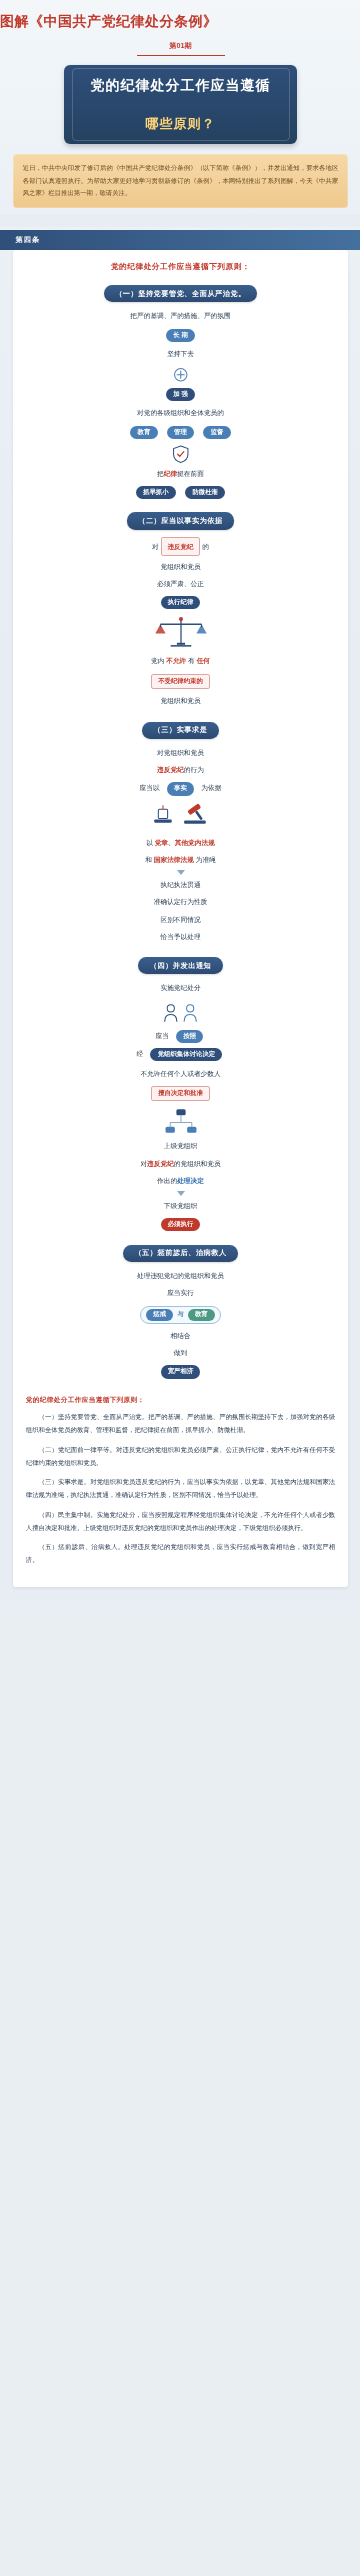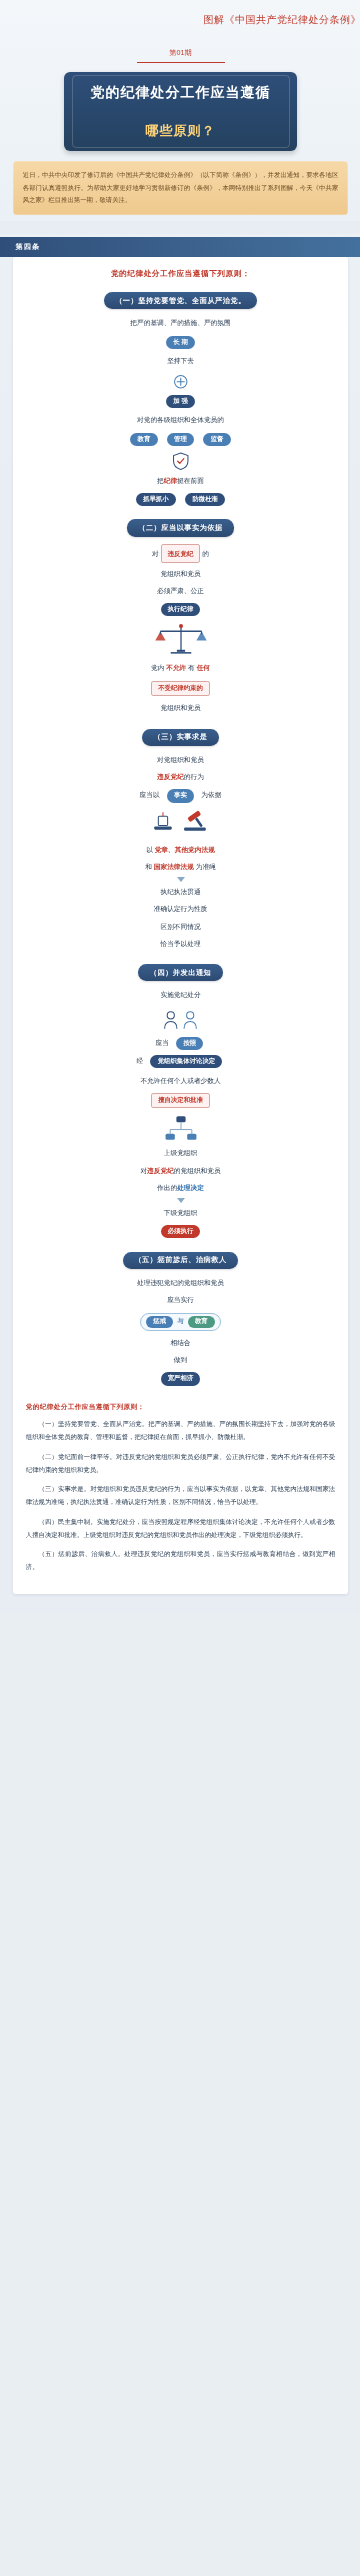--- a/index.html
+++ b/index.html
@@ -17,32 +17,32 @@
     overflow:hidden;
   }
 
   
   .header{
     position:relative;
     padding:13.4px 0 5.2px 0;
     background:linear-gradient(180deg,#f3f7fa 0%,#eaf0f5 100%);
   }
   .hdr-line{
-    text-align:right;
-    font-size:10px;
+    text-align:left;
+    font-size:14px;
     letter-spacing:0.5px;
     color:#c0392b;
-    font-weight:normal;
+    font-weight:bold;
   }
   .hdr-issue{
     text-align:center;
-    margin-top:21px;
+    margin-top:10px;
     font-size:7.2px;
     color:#c0392b;
-    font-weight:normal;
+    font-weight:bold;
   }
   .hdr-rule{
     width:88px;height:1px;background:#c0392b;margin:4.1px auto 0 auto;
   }
 
   .title-box{
     margin:8.2px auto 0 auto;
     width:222px;
     border-radius:6px;
     background:linear-gradient(180deg,#2f4f7a 0%,#24415f 100%);

